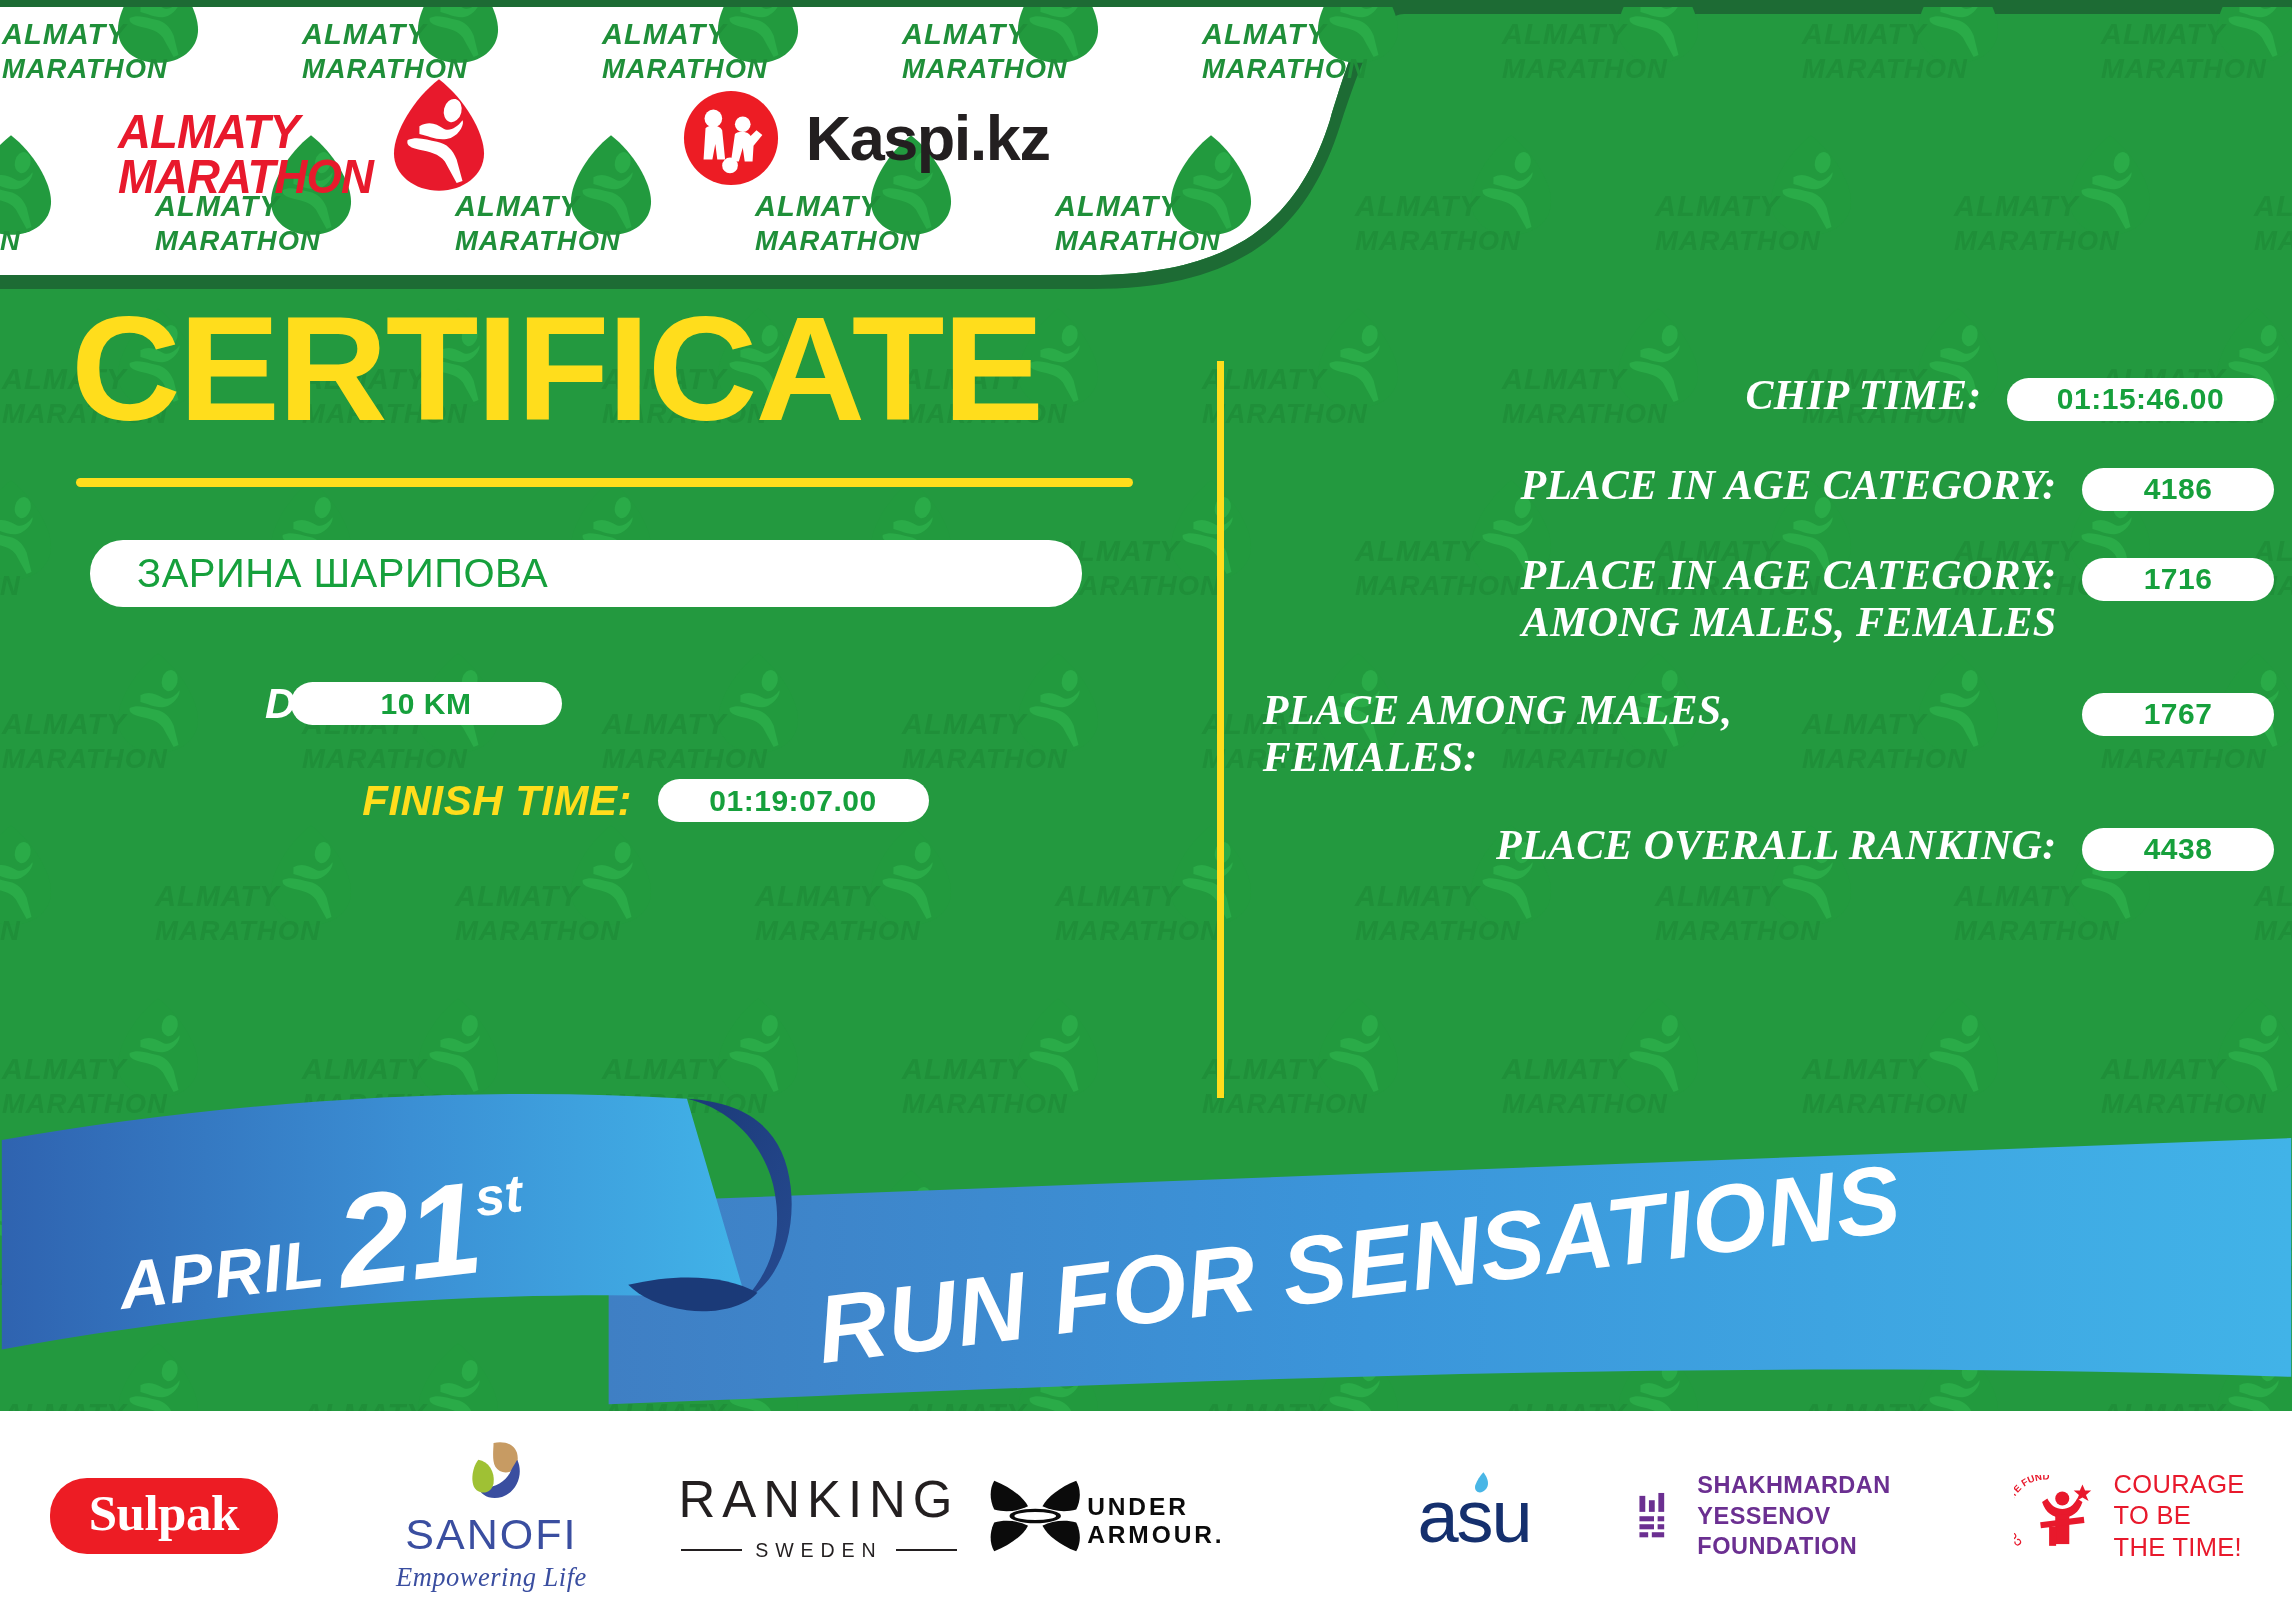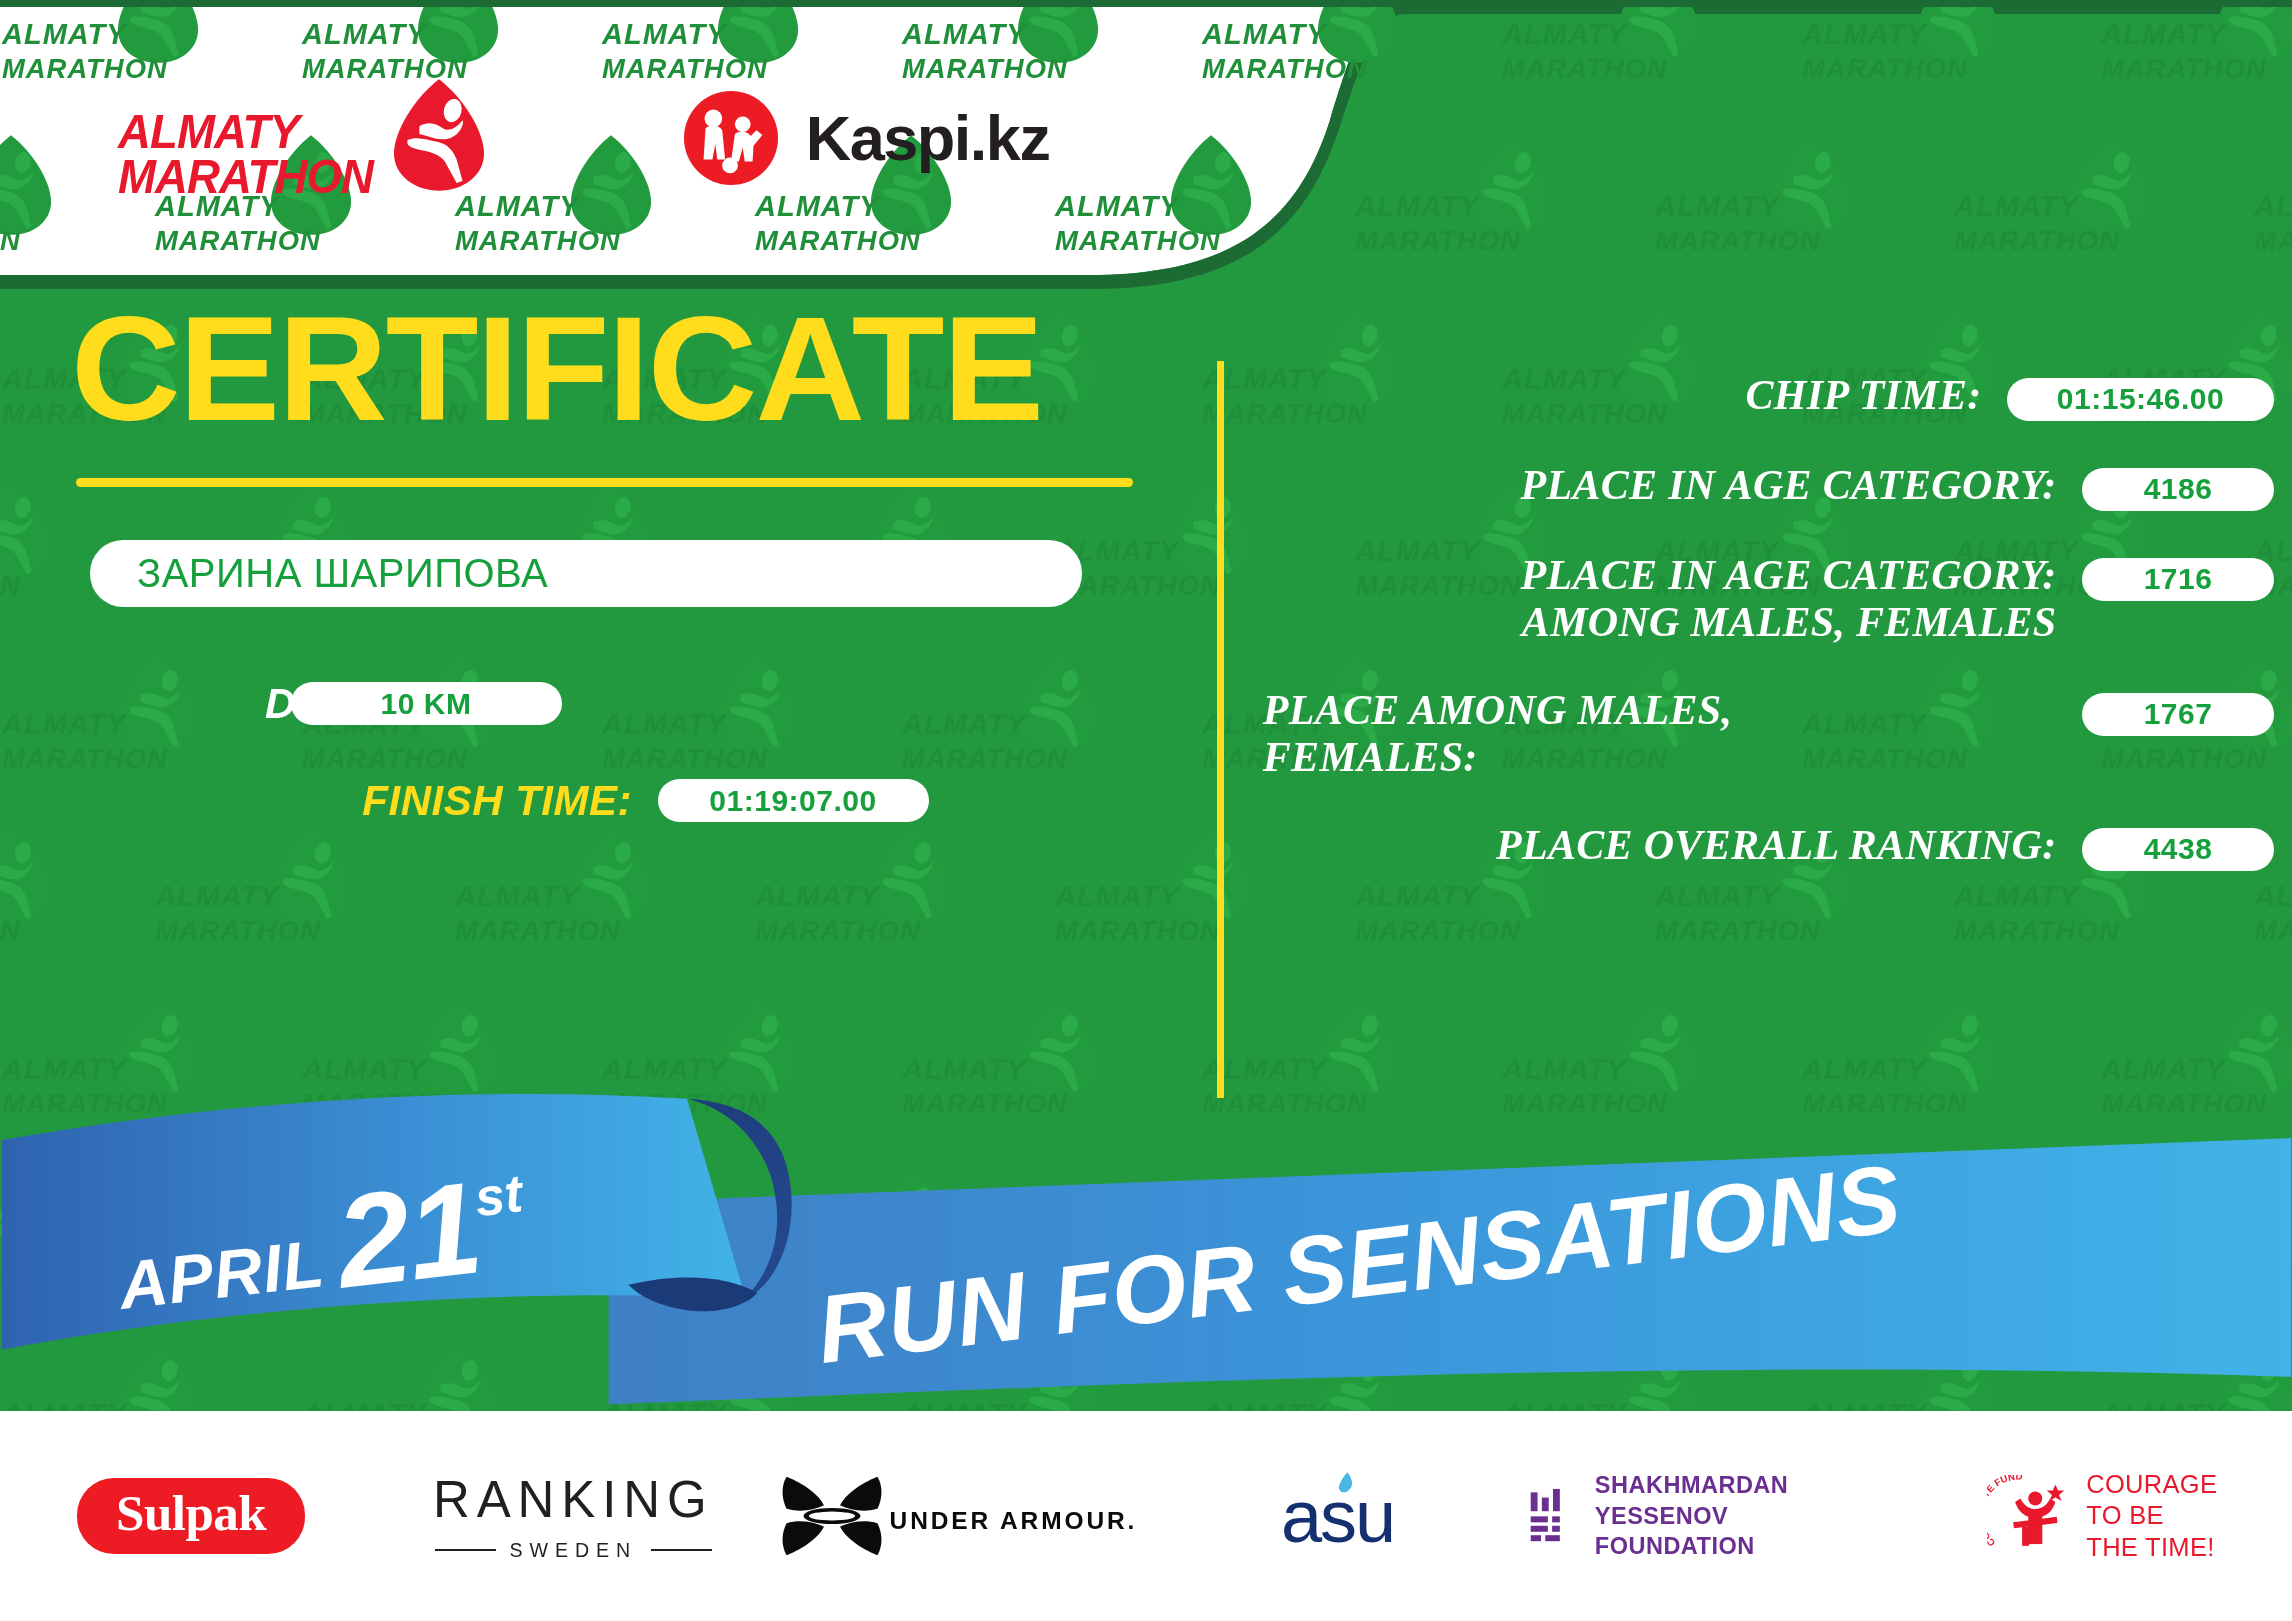--- a/index.html
+++ b/index.html
@@ -1266,20 +1266,31 @@
 
     <div class="ribbon-slogan">RUN FOR SENSATIONS</div>
   </div>
 
   <div class="sponsors">
 
     <div class="sp">
       <div class="sulpak">Sulpak</div>
     </div>
 
+    <div class="sp">
+      <div class="sanofi">
+        <svg viewBox="0 0 90 78" width="76" height="67">
+          <path d="M48 4 C 66 0 80 10 76 28 C 72 42 56 42 50 32 C 46 24 48 12 48 4 Z" fill="#c79b63"></path>
+          <path d="M76 24 C 84 40 76 62 58 68 C 44 72 32 66 30 56 C 44 60 62 52 68 38 C 71 32 74 28 76 24 Z" fill="#3a4ea0"></path>
+          <path d="M30 24 C 42 26 50 38 48 52 C 46 62 36 66 28 60 C 20 54 22 34 30 24 Z" fill="#9fc134"></path>
+        </svg>
+        <div class="word">SANOFI</div>
+        <div class="tag">Empowering Life</div>
+      </div>
+    </div>
 
     <div class="sp">
       <div class="oriflame">
         <div class="word">RANKING</div>
         <div class="sub">
           <span class="ln"></span>
           <span class="sw">SWEDEN</span>
           <span class="ln"></span>
         </div>
       </div>

